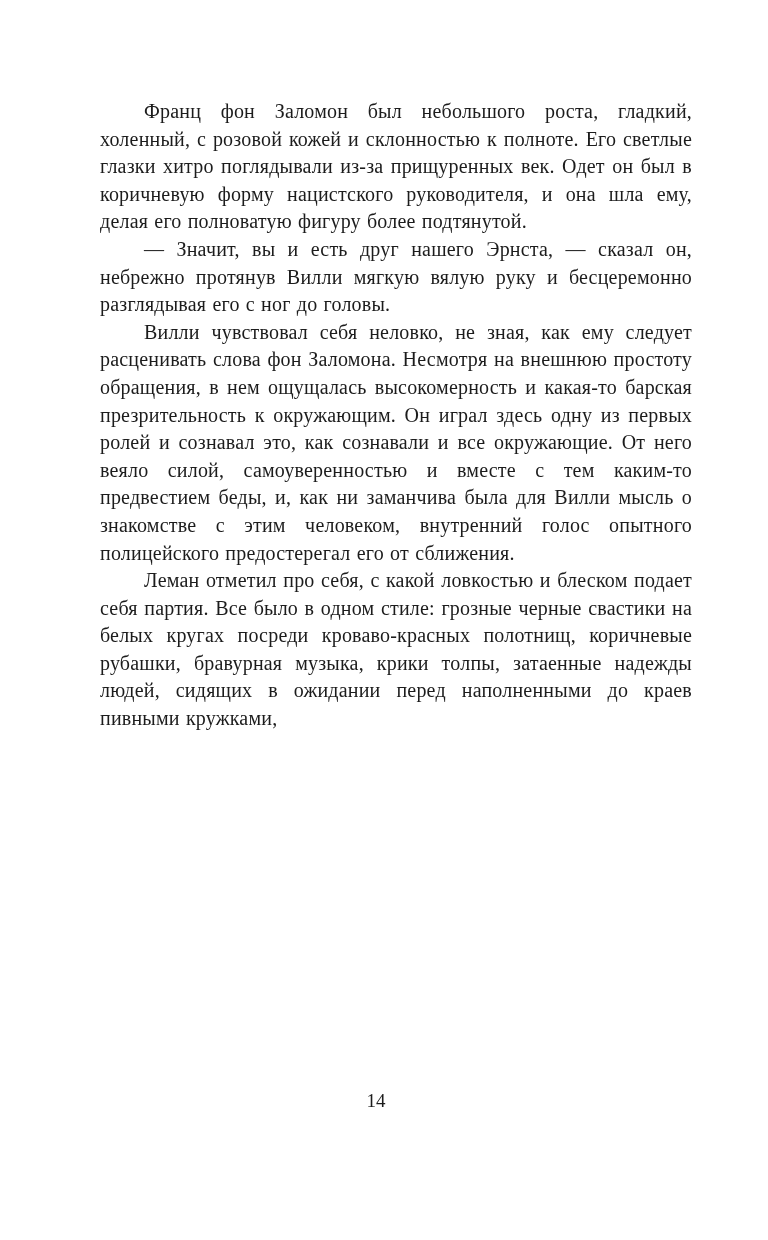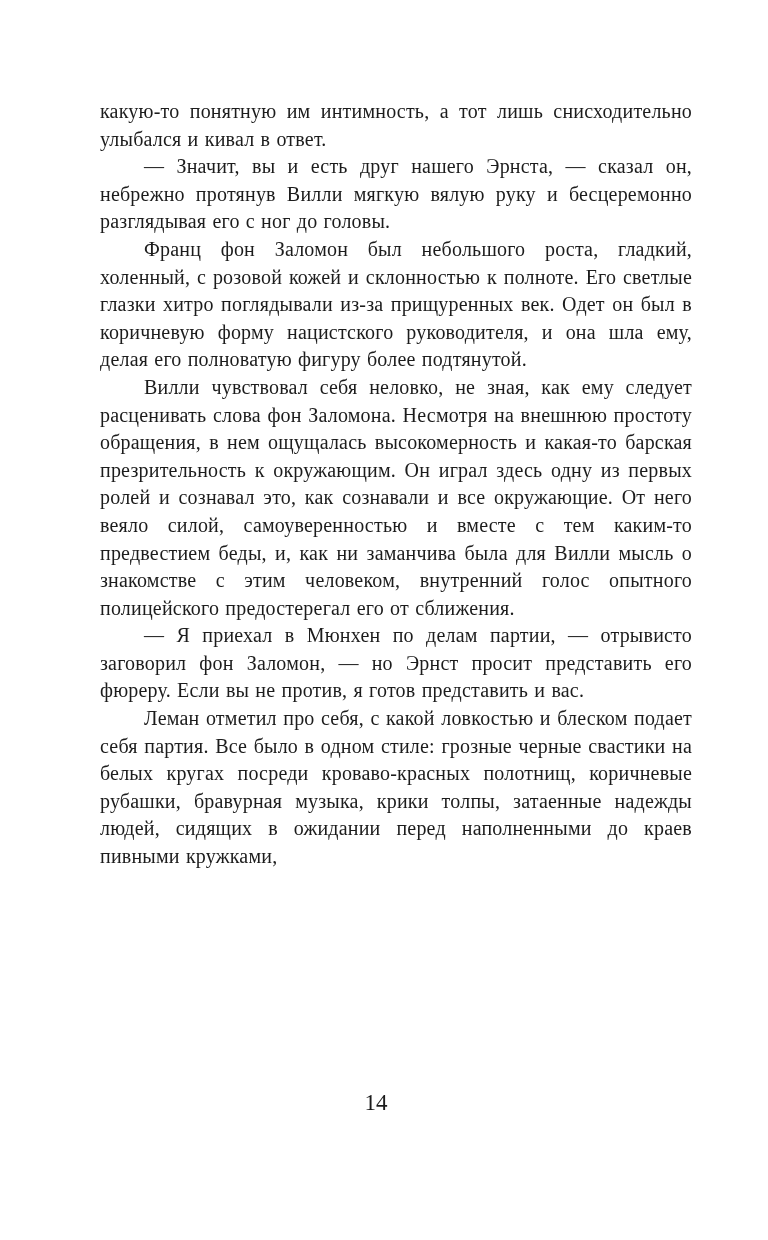--- a/index.html
+++ b/index.html
@@ -40,30 +40,28 @@
   }
   .para.no-indent {
     text-indent: 0;
   }
   .page-number {
     position: absolute;
     left: 0;
     top: 1090px;
     width: 752px;
     text-align: center;
-    font-size: 23px;
+    font-size: 19px;
     color: #1c1c1c;
   }
 </style>
 </head>
 <body>
 
 <div class="page">
   <div class="text-block" id="text-block">
-      <p class="para no-indent">какую-то понятную им интимность, а тот лишь снисходительно улыбался и кивал в ответ.</p>
+      <p class="para">Франц фон Заломон был небольшого роста, гладкий, холенный, с розовой кожей и склонностью к полноте. Его светлые глазки хитро поглядывали из-за прищуренных век. Одет он был в коричневую форму нацистского руководителя, и она шла ему, делая его полноватую фигуру более подтянутой.</p>
       <p class="para">— Значит, вы и есть друг нашего Эрнста, — сказал он, небрежно протянув Вилли мягкую вялую руку и бесцеремонно разглядывая его с ног до головы.</p>
-      <p class="para">Франц фон Заломон был небольшого роста, гладкий, холенный, с розовой кожей и склонностью к полноте. Его светлые глазки хитро поглядывали из-за прищуренных век. Одет он был в коричневую форму нацистского руководителя, и она шла ему, делая его полноватую фигуру более подтянутой.</p>
       <p class="para">Вилли чувствовал себя неловко, не зная, как ему следует расценивать слова фон Заломона. Несмотря на внешнюю простоту обращения, в нем ощущалась высокомерность и какая-то барская презрительность к окружающим. Он играл здесь одну из первых ролей и сознавал это, как сознавали и все окружающие. От него веяло силой, самоуверенностью и вместе с тем каким-то предвестием беды, и, как ни заманчива была для Вилли мысль о знакомстве с этим человеком, внутренний голос опытного полицейского предостерегал его от сближения.</p>
-      <p class="para">— Я приехал в Мюнхен по делам партии, — отрывисто заговорил фон Заломон, — но Эрнст просит представить его фюреру. Если вы не против, я готов представить и вас.</p>
       <p class="para">Леман отметил про себя, с какой ловкостью и блеском подает себя партия. Все было в одном стиле: грозные черные свастики на белых кругах посреди кроваво-красных полотнищ, коричневые рубашки, бравурная музыка, крики толпы, затаенные надежды людей, сидящих в ожидании перед наполненными до краев пивными кружками,</p>
     </div>
   <div class="page-number">14</div>
 </div>
 
 </body></html>

